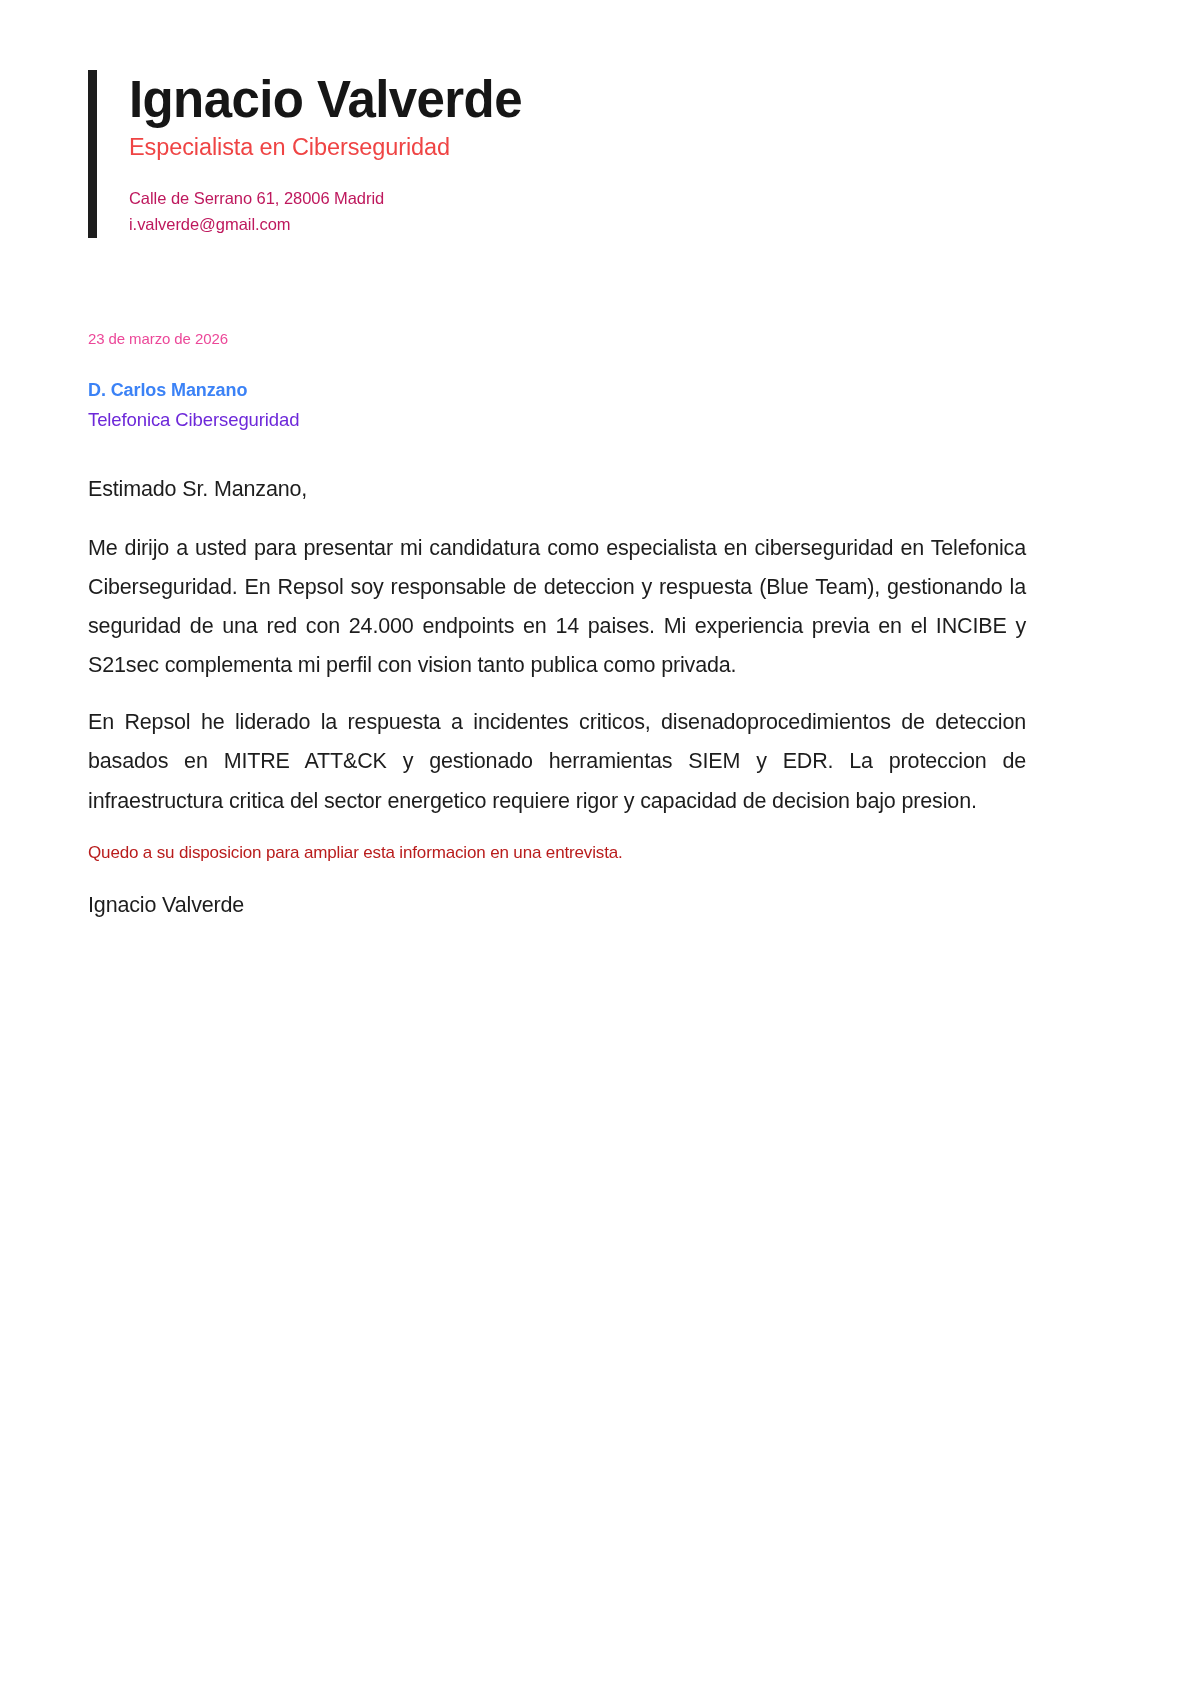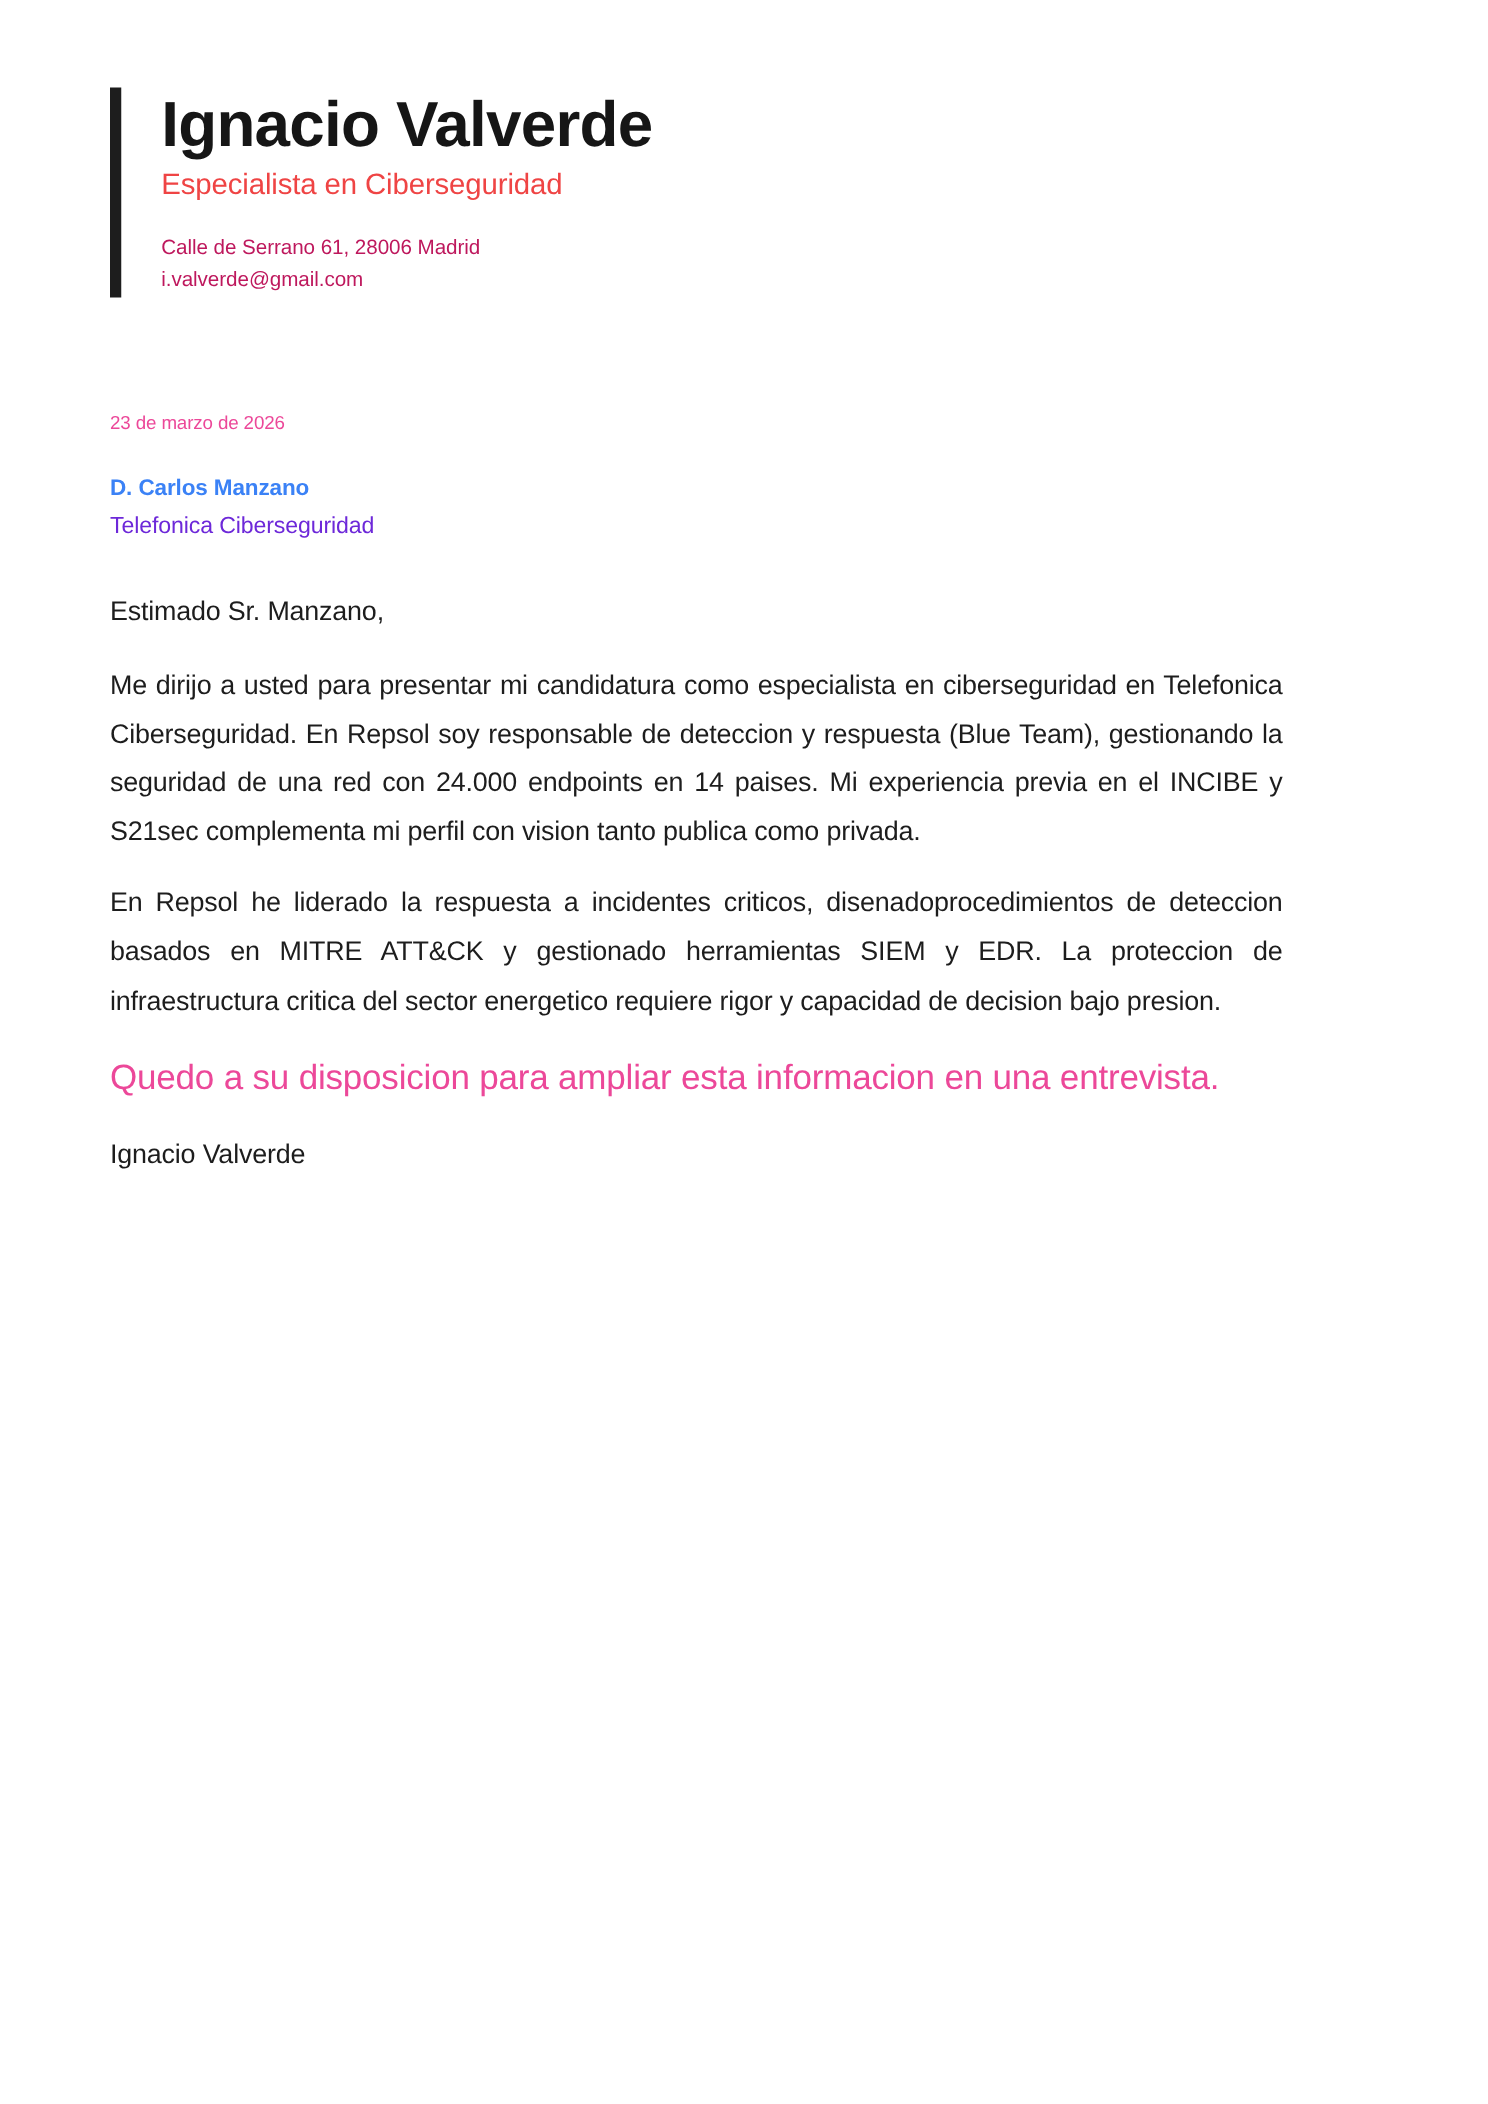--- a/index.html
+++ b/index.html
@@ -115,24 +115,24 @@
   .para {
     font-size: 21.5px;
     line-height: 1.82;
     margin: 0 0 18px 0;
     color: #1d1d1d;
     text-align: justify;
     text-justify: inter-word;
     letter-spacing: -0.15px;
   }
   .closing-line {
-    font-size: 28px;
+    font-size: 17px;
     line-height: 1.62;
     margin: 0 0 22px 0;
-    color: #ec4899;
+    color: #b91c1c;
     letter-spacing: -0.15px;
   }
   .signature {
     font-size: 21.5px;
     line-height: 1.62;
     margin: 0;
     color: #1d1d1d;
     letter-spacing: -0.15px;
   }
 </style>

